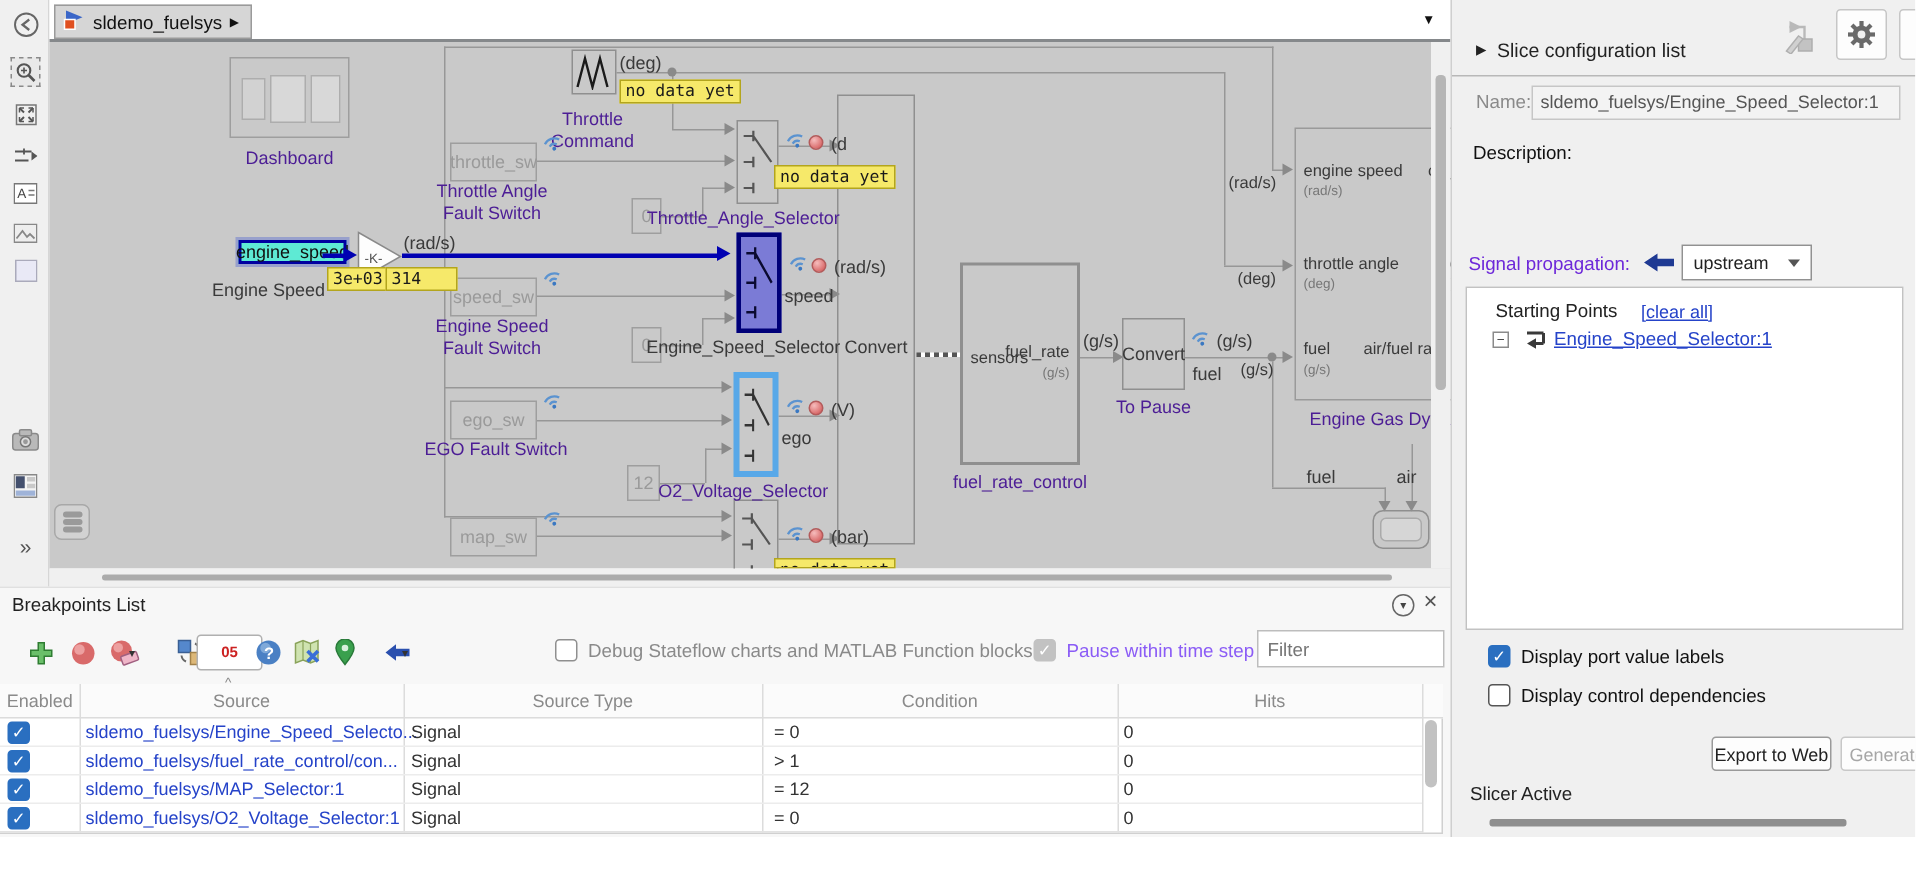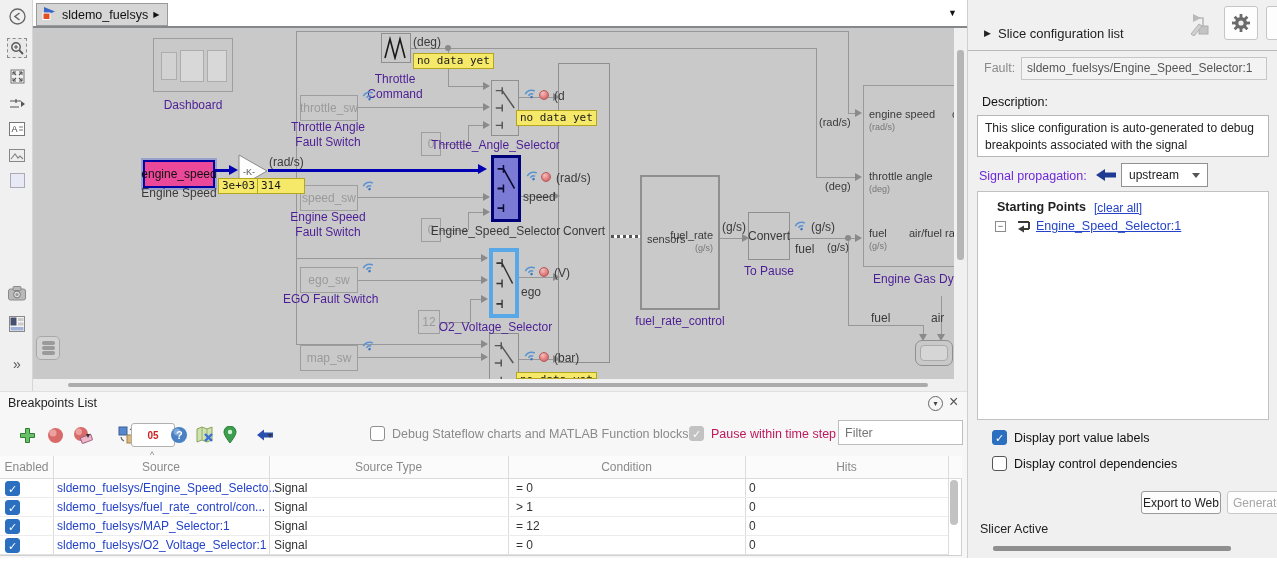--- a/index.html
+++ b/index.html
@@ -187,21 +187,21 @@
           <path d="M2.5 6.5 A7 7 0 0 1 12.5 6.5" stroke="#5b93d0" fill="none" stroke-width="1.5"></path>
           <path d="M5 9 A4 4 0 0 1 10 9" stroke="#5b93d0" fill="none" stroke-width="1.5"></path>
           <circle cx="7.5" cy="11.3" r="1.3" fill="#3a78c2"></circle>
         </svg></span>
     <div class="bpdot" style="left:506px;top:62px"></div>
     <div class="lbl dk" style="left:521px;top:61px">(d</div>
     <div class="yv" style="left:483px;top:82px">no data yet</div>
     <div class="wire" style="left:486px;top:69px;width:39px;height:1px"></div>
     <div class="ar" style="left:520px;top:65px"></div>
 
-    <div class="blk" style="left:110px;top:132px;width:72px;height:28px;background:#ec4899;border:2px solid #0000a0;box-shadow:0 0 0 2px rgba(80,100,210,.4);color:#111">engine_speed</div>
+    <div class="blk" style="left:126px;top:132px;width:72px;height:16px;background:#5eead4;border:2px solid #0000a0;box-shadow:0 0 0 2px rgba(80,100,210,.4);color:#111">engine_speed</div>
     <div class="lbl dk" style="left:106px;top:158px;width:80px">Engine Speed</div>
     <div class="bw" style="left:182px;top:141px;width:16px;height:3px"></div>
     <div class="arb" style="left:196px;top:137px"></div>
     <svg class="sel-svg" style="left:205px;top:126px" width="30" height="34">
         <polygon points="1,1 29,17 1,33" fill="#fdfdfd" stroke="#8a8a8a"></polygon>
         <text x="5" y="21" font-size="9" fill="#555" font-family="Liberation Sans">-K-</text>
       </svg>
     <div class="bw" style="left:235px;top:141px;width:212px;height:3px"></div>
     <div class="arb" style="left:445px;top:136px"></div>
     <div class="lbl dk" style="left:236px;top:127px">(rad/s)</div>
@@ -428,21 +428,21 @@
     <span class="tbtn" style="left:243px;font-size:16px;font-weight:bold;color:#2a4fae">
         <svg width="18" height="14" viewBox="0 0 18 14">
           <path d="M1 7 L8 1.5 V4.5 H17 V9.5 H8 V12.5 Z" fill="#2a4fae"></path>
         </svg>
       </span>
     <span class="tbtn" style="left:264px;width:12px;font-size:8px;color:#333">▾</span>
 
     <span class="cb" style="position:absolute;left:370px;top:34px"></span>
     <span style="position:absolute;left:392px;top:35px;color:#8a8a8a;font-size:12.5px">Debug Stateflow charts and MATLAB Function blocks</span>
     <span class="cb dis" style="position:absolute;left:689px;top:34px">✓</span>
-    <span style="position:absolute;left:711px;top:35px;color:#be185d;font-size:12.5px">Pause within time step</span>
+    <span style="position:absolute;left:711px;top:35px;color:#8b5cf6;font-size:12.5px">Pause within time step</span>
     <input style="position: absolute; left: 838px; top: 28px; width: 125px; height: 25px; border: 1px solid rgb(189, 189, 189); padding: 0px 6px; font-size: 12.5px; font-family: &quot;Liberation Sans&quot;, sans-serif; color: rgb(85, 85, 85);" placeholder="Filter">
 
     <div style="position:absolute;left:0;top:64px;width:962px;height:100px;background:#fff;border:1px solid #d0d0d0;border-left:none"></div>
     <div class="hrow" style="left:0;top:64px;width:962px;height:23px;background:#fbfbfb;border-bottom:1px solid #dcdcdc;color:#8a8a8a">
       <span style="position:absolute;left:0;width:53px;text-align:center">Enabled</span>
       <span style="position:absolute;left:150px;top:-6px;font-size:9px;color:#888">^</span>
       <span style="position:absolute;left:53px;width:216px;text-align:center">Source</span>
       <span style="position:absolute;left:508px;width:237px;text-align:center">Condition</span>
       <span style="position:absolute;left:269px;width:239px;text-align:center">Source Type</span>
       <span style="position:absolute;left:745px;width:203px;text-align:center">Hits</span>
@@ -504,39 +504,38 @@
             <rect x="8.6" y="1" width="2.8" height="18" transform="rotate(90 10 10)"></rect>
             <rect x="8.6" y="1" width="2.8" height="18" transform="rotate(135 10 10)"></rect>
             <circle cx="10" cy="10" r="6"></circle>
           </g>
           <circle cx="10" cy="10" r="2.6" fill="#f0f0f0"></circle>
         </svg>
     </span>
     <span class="btn" style="left:298px;top:6px;width:30px;height:34px;border-color:#c6c6c6"></span>
     <div style="position:absolute;left:0;top:50px;width:310px;height:1px;background:#b8b8b8"></div>
 
-    <span style="position:absolute;left:16px;top:61px;color:#8a8a8a">Fault:</span>
+    <span style="position:absolute;left:16px;top:61px;color:#8a8a8a">Name:</span>
     <div style="position:absolute;left:53px;top:57px;width:246px;height:23px;background:#f3f3f3;border:1px solid #c6c6c6;font-size:12px;color:#555;line-height:21px;padding:0 5px;white-space:nowrap;overflow:hidden">sldemo_fuelsys/Engine_Speed_Selector:1</div>
 
     <span style="position:absolute;left:14px;top:95px;color:#111">Description:</span>
-    <div style="position:absolute;left:9px;top:115px;width:292px;height:42px;background:#fff;border:1px solid #b6b6b6;font-size:12px;color:#222;padding:4px 7px;line-height:1.4">This slice configuration is auto-generated to debug breakpoints associated with the signal</div>
 
     <span style="position:absolute;left:11px;top:169px;color:#6d28d9">Signal propagation:</span>
     <span style="position:absolute;left:127px;top:168px">
       <svg width="22" height="14" viewBox="0 0 22 14">
           <path d="M1 7 L10 1 V4.5 H21 V9.5 H10 V13 Z" fill="#1f3a93"></path>
         </svg>
     </span>
     <div style="position:absolute;left:153px;top:163px;width:87px;height:24px;background:#fff;border:1px solid #919191;display:flex;align-items:center;padding:0 7px;justify-content:space-between">
       <span style="font-size:12px;color:#222">upstream</span>
       <span class="cdn"></span>
     </div>
 
     <div style="position:absolute;left:9px;top:191px;width:292px;height:229px;background:#fff;border:1px solid #c2c2c2">
-      <span style="position:absolute;left:19px;top:8px;font-weight:bold;color:#222">Starting Points</span>
+      <span style="position:absolute;left:19px;top:8px;font-weight:normal;color:#222">Starting Points</span>
       <span class="lnk" style="position:absolute;left:116px;top:9px;font-size:12px;text-decoration:underline">[clear all]</span>
       <span style="position:absolute;left:17px;top:29px;width:11px;height:11px;border:1px solid #8a8a8a;font-size:9px;line-height:9px;text-align:center;color:#444">−</span>
       <span style="position:absolute;left:38px;top:27px">
         <svg width="16" height="14" viewBox="0 0 16 14">
             <path d="M2 3 H13 M13 3 V10 M13 10 H6" stroke="#3a3a3a" stroke-width="2" fill="none"></path>
             <path d="M8 6.5 L2 10 l6 3.5z" fill="#3a3a3a"></path>
           </svg>
       </span>
       <span class="lnk" style="position:absolute;left:58px;top:27px;text-decoration:underline">Engine_Speed_Selector:1</span>
     </div>

